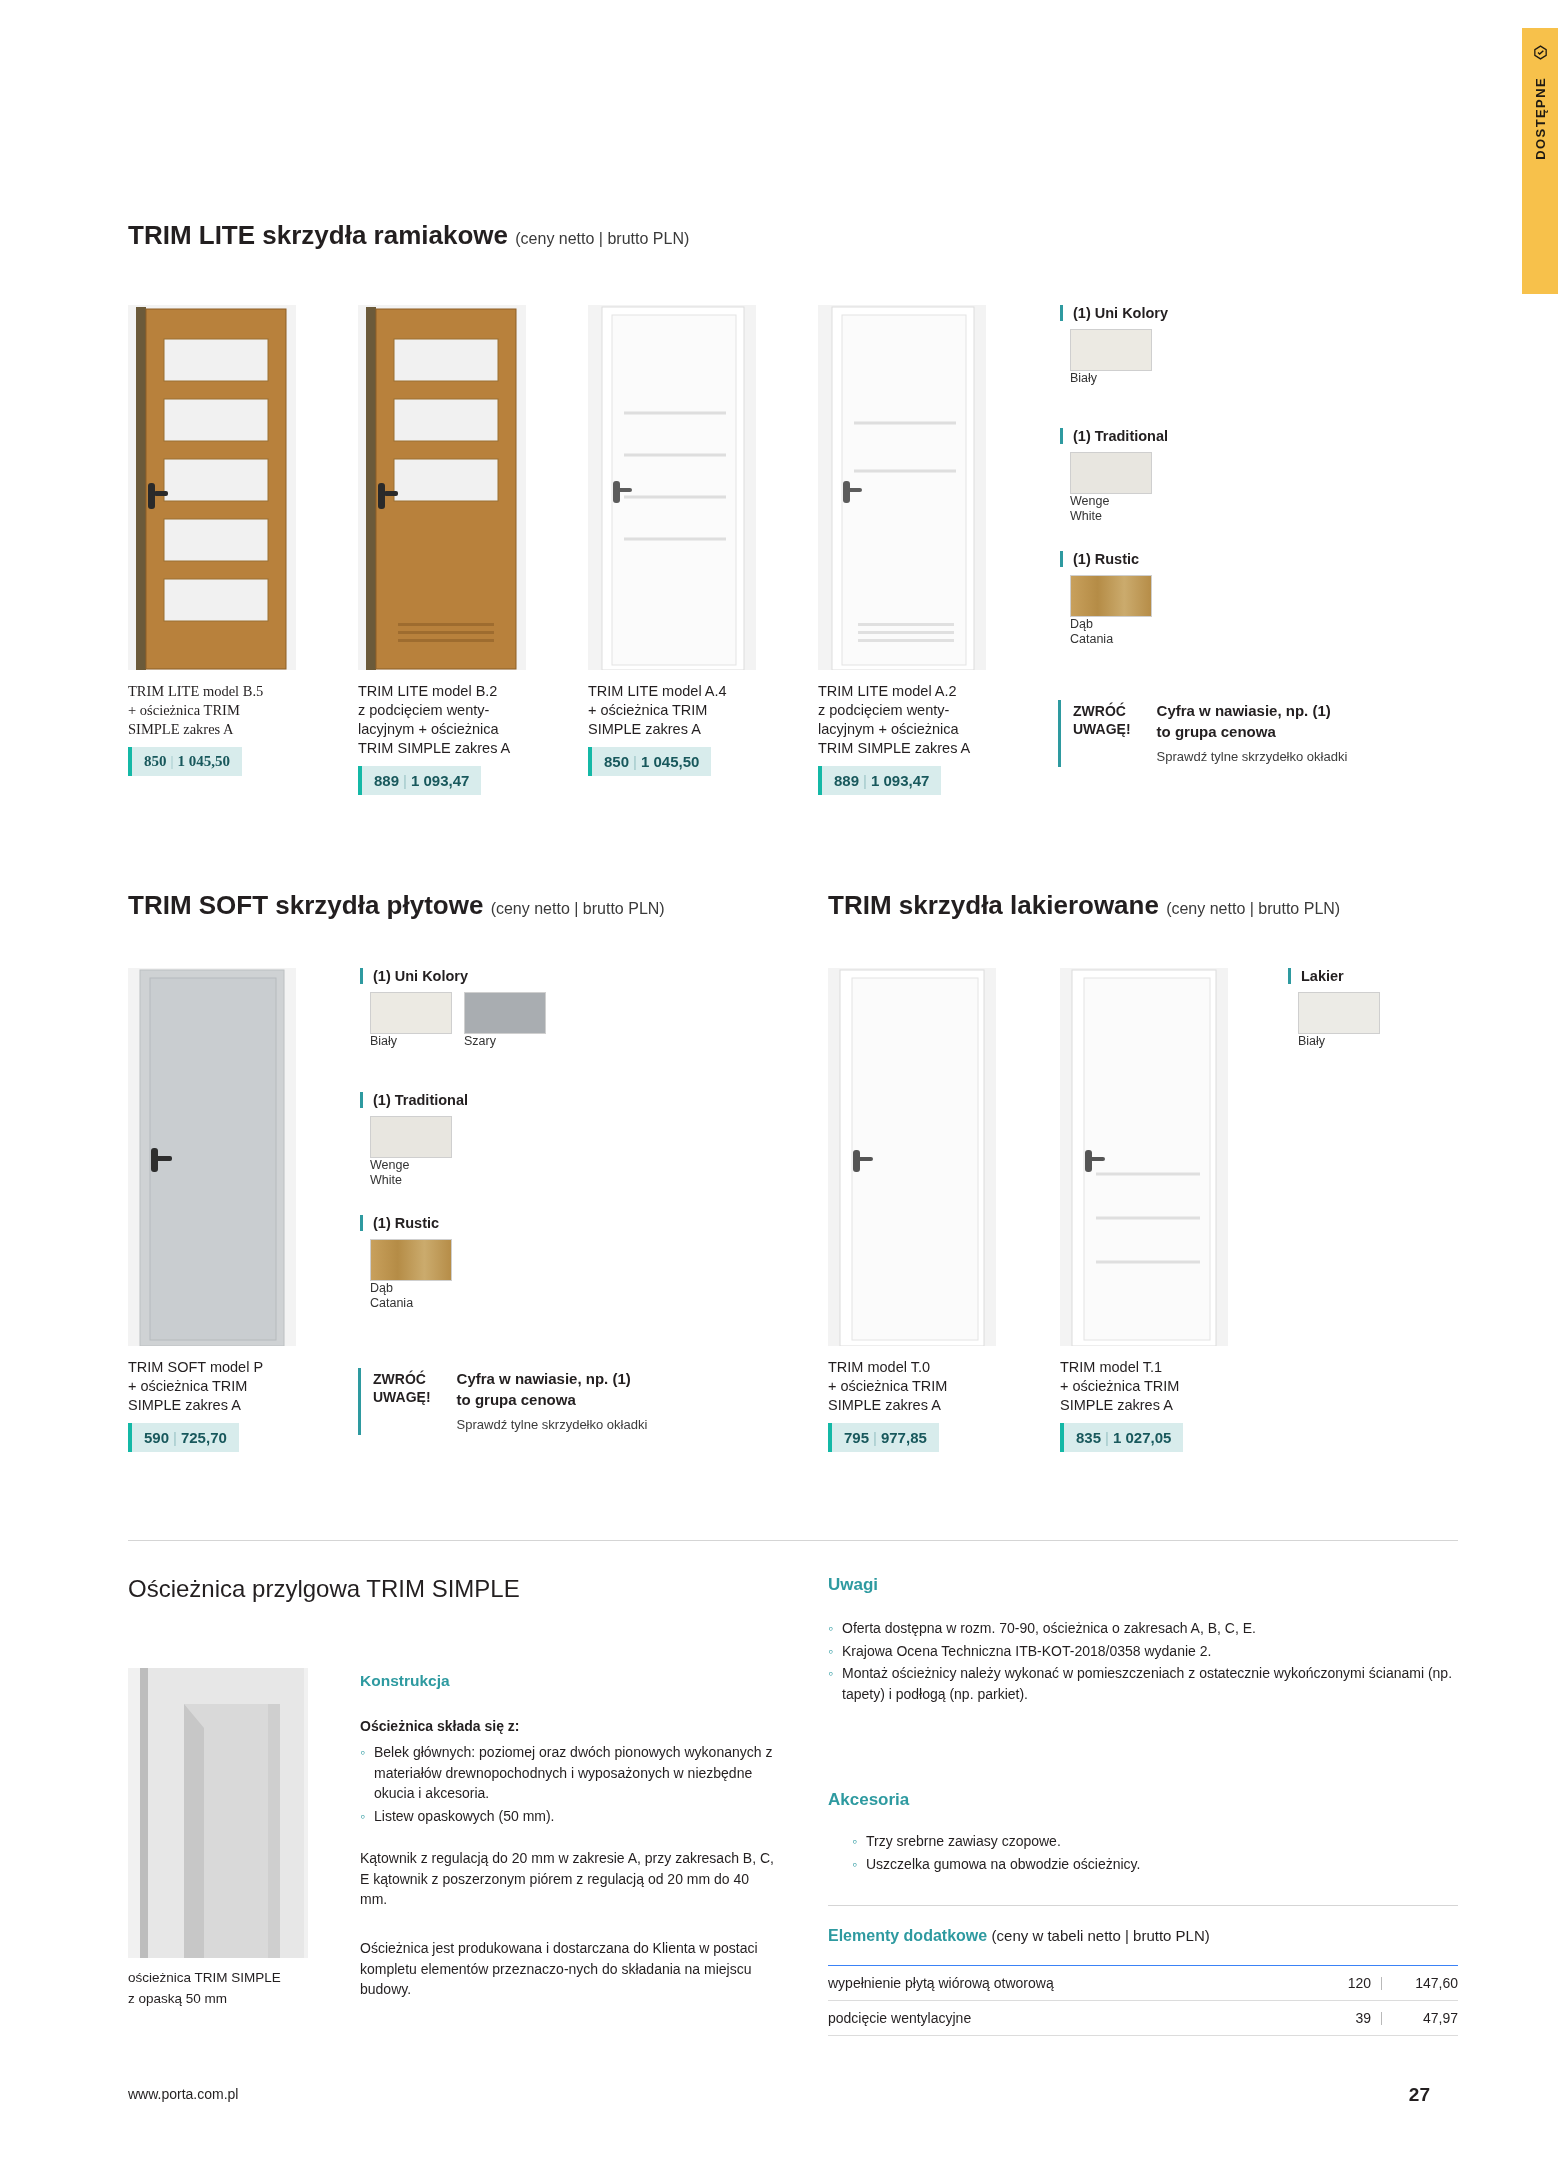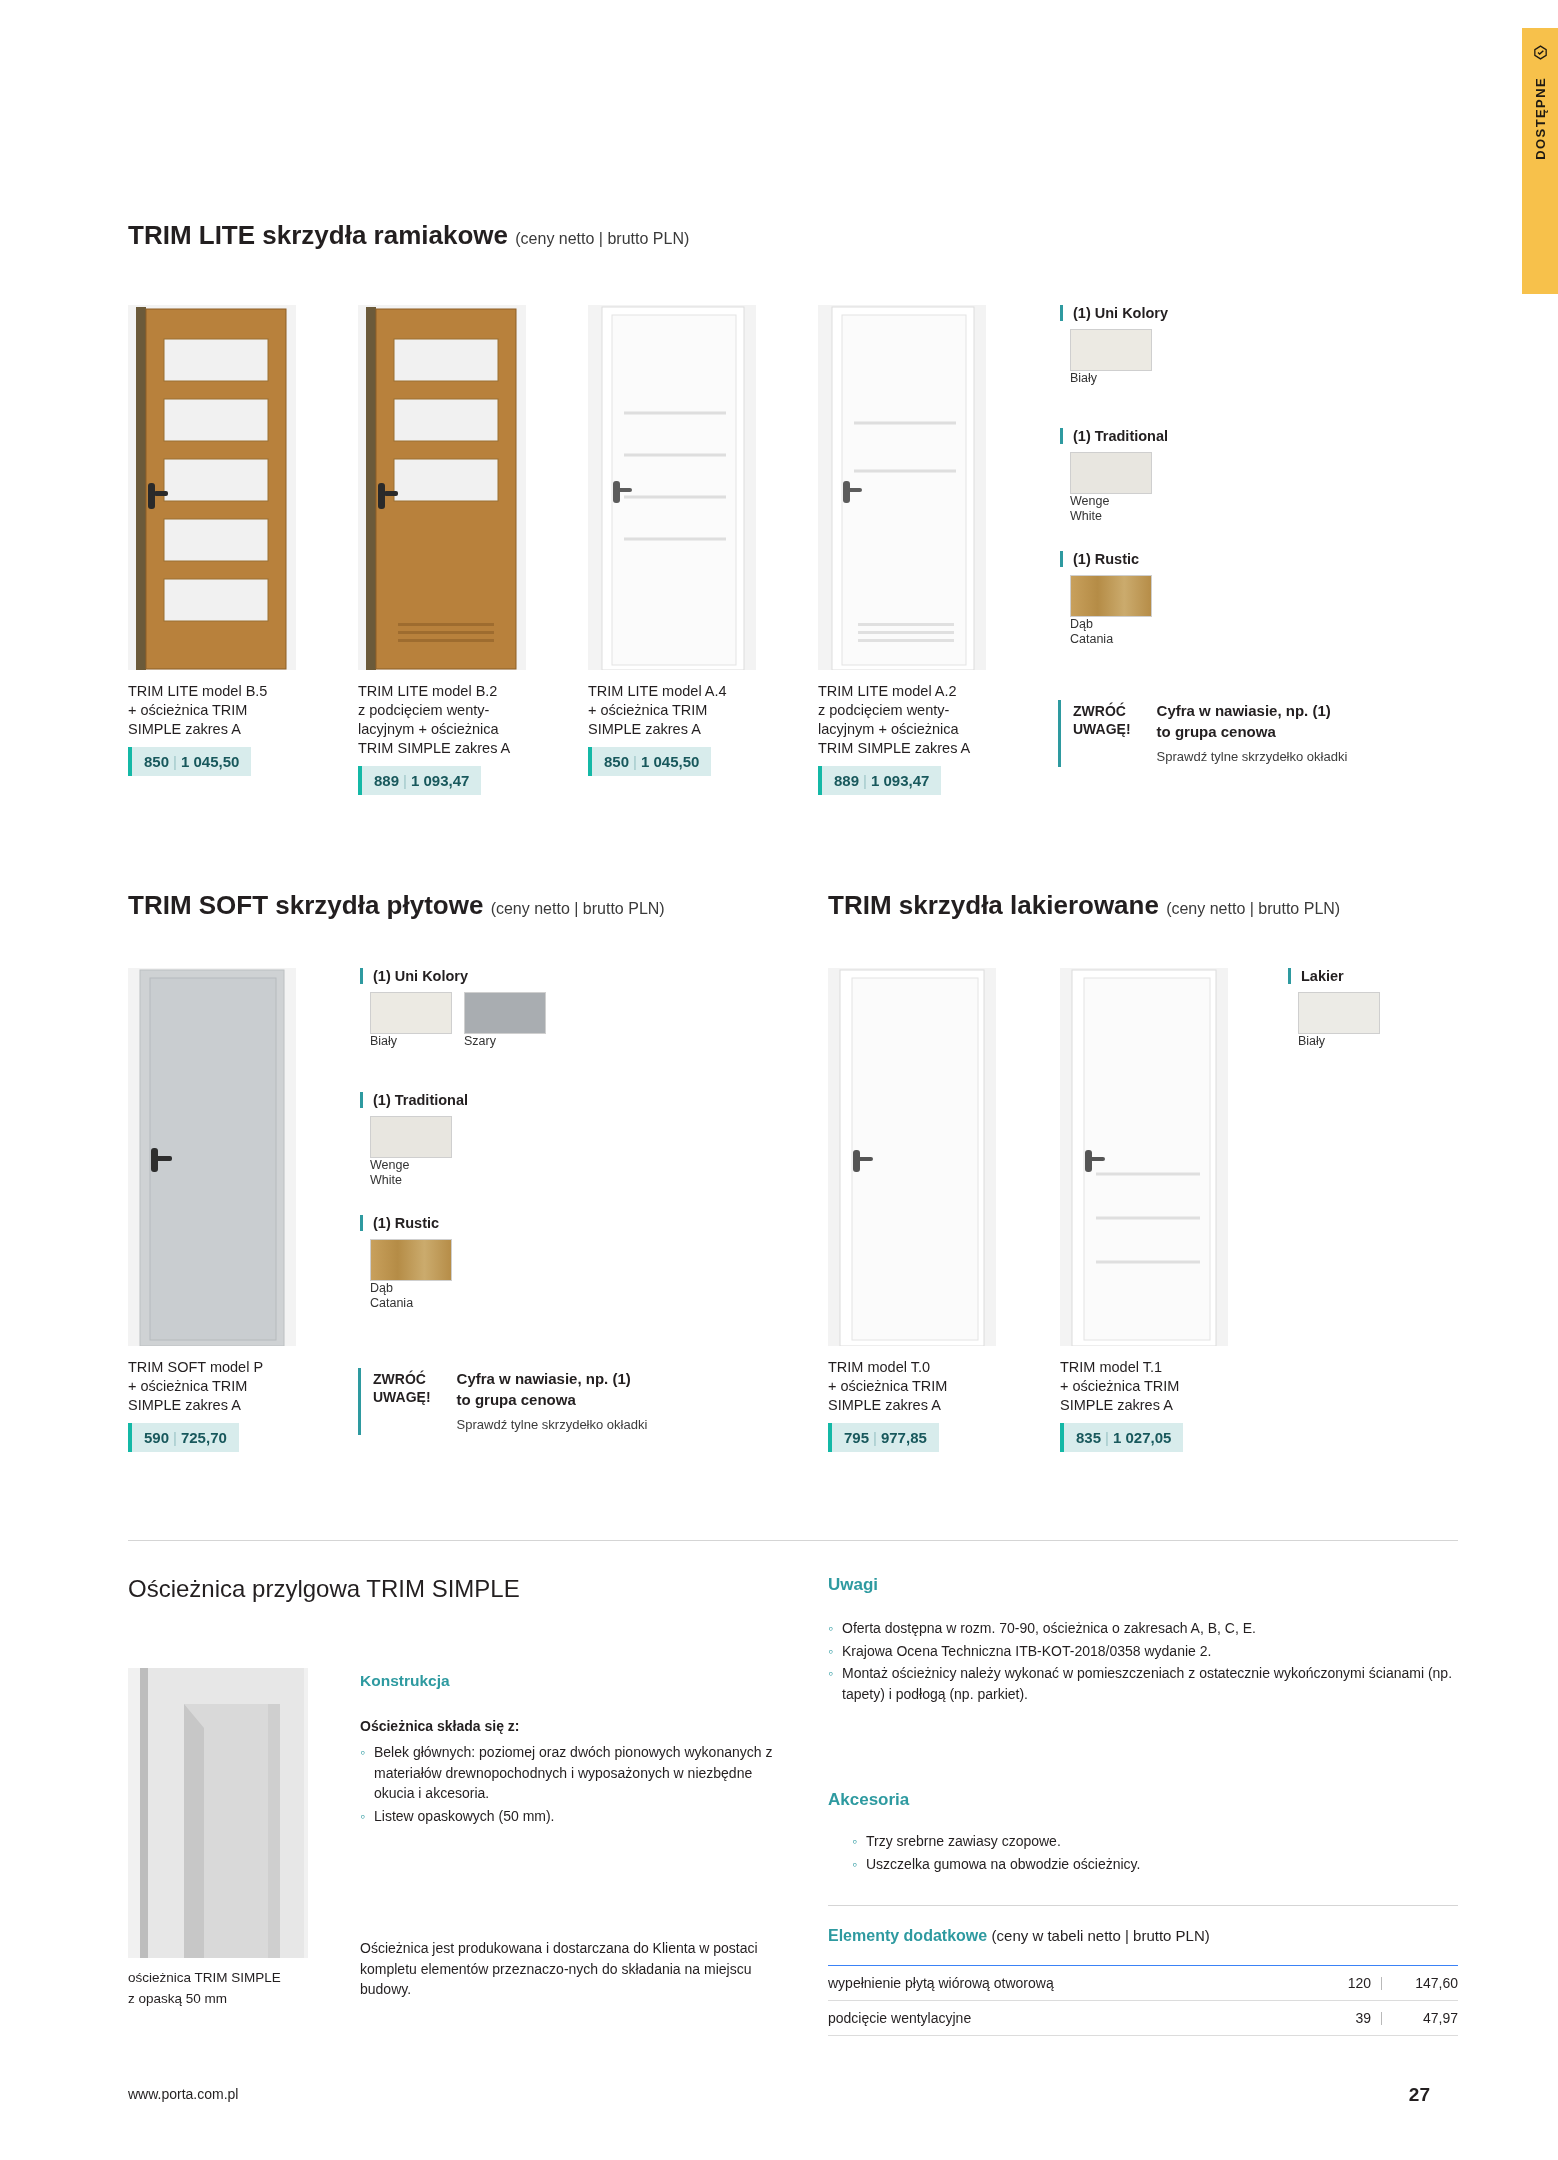--- a/index.html
+++ b/index.html
@@ -98,21 +98,21 @@
       </svg>
     </span>
     <span class="label">DOSTĘPNE</span>
   </div>
 
   <div class="sec-title" style="left:128px; top:220px;">
     <span>TRIM LITE skrzydła ramiakowe</span>
     <span class="sub">(ceny netto | brutto PLN)</span>
   </div>
 
-  <div class="tile" style="left:128px; top:305px; width:168px;">
+  <div class="tile" style="left:128px; top:305px; width:168px;font-family:Liberation Serif, serif;">
     <div class="door-img" style="width:168px; height:365px;">
       <svg width="168" height="365" viewBox="0 0 168 365">
         <rect x="0" y="0" width="168" height="365" fill="#f3f3f3"></rect>
         <rect x="8" y="2" width="10" height="363" fill="#6b5a3a"></rect>
         <rect x="18" y="4" width="140" height="360" fill="#b8813c"></rect>
         <rect x="18" y="4" width="140" height="360" fill="none" stroke="#8d5f27" stroke-width="1"></rect>
         <g fill="#f1f1f1" stroke="#9a7033" stroke-width="1">
           <rect x="36" y="34" width="104" height="42"></rect>
           <rect x="36" y="94" width="104" height="42"></rect>
           <rect x="36" y="154" width="104" height="42"></rect>
@@ -398,20 +398,21 @@
 z opaską 50 mm</div>
 
   <div class="h3" style="left:360px; top:1672px;">Konstrukcja</div>
   <div class="body-txt" style="left:360px; top:1716px; width:420px;"><b>Ościeżnica składa się z:</b></div>
   <div class="body-txt" style="left:360px; top:1742px; width:420px;">
     <ul class="dots">
       <li>Belek głównych: poziomej oraz dwóch pionowych wykonanych z materiałów drewnopochodnych i wyposażonych w niezbędne okucia i akcesoria.</li>
       <li>Listew opaskowych (50 mm).</li>
     </ul>
   </div>
+  <div class="body-txt" style="left:360px; top:1848px; width:420px;">Kątownik z regulacją do 20 mm w zakresie A, przy zakresach B, C, E kątownik z poszerzonym piórem z regulacją od 20 mm do 40 mm.</div>
   <div class="body-txt" style="left:360px; top:1938px; width:420px;">Ościeżnica jest produkowana i dostarczana do Klienta w postaci kompletu elementów przeznaczo-nych do składania na miejscu budowy.</div>
 
   <div class="h3" style="left:828px; top:1575px; font-size:17px;">Uwagi</div>
   <div class="body-txt" style="left:828px; top:1618px; width:630px;">
     <ul class="dots">
       <li>Oferta dostępna w rozm. 70-90, ościeżnica o zakresach A, B, C, E.</li>
       <li>Krajowa Ocena Techniczna ITB-KOT-2018/0358 wydanie 2.</li>
       <li>Montaż ościeżnicy należy wykonać w pomieszczeniach z ostatecznie wykończonymi ścianami (np. tapety) i podłogą (np. parkiet).</li>
     </ul>
   </div>

